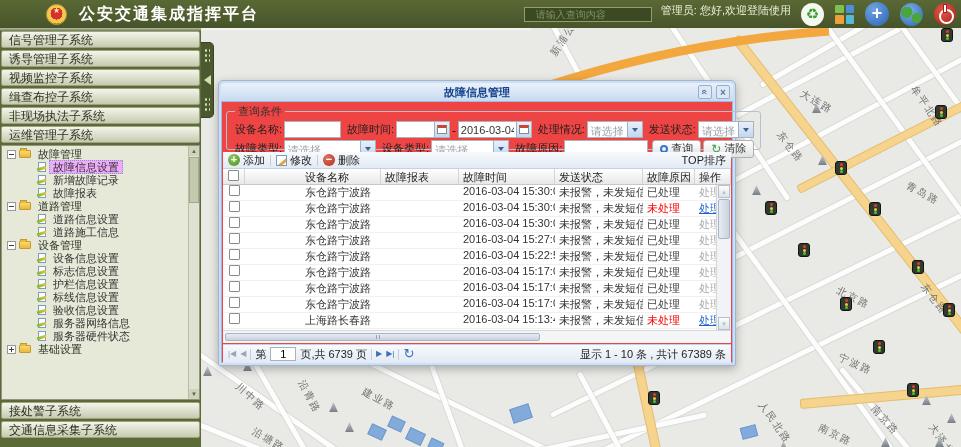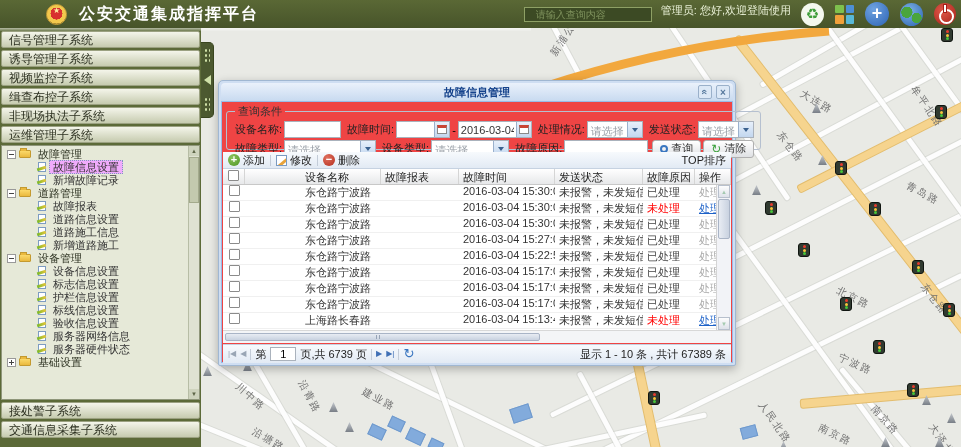--- a/index.html
+++ b/index.html
@@ -411,49 +411,44 @@
             <span class="ticon"></span>
             <span class="tlabel">故障信息设置</span>
           </div>
 
           <div class="trow leaf">
             <span class="toggle"></span>
             <span class="ticon"></span>
             <span class="tlabel">新增故障记录</span>
           </div>
 
+          <div class="trow leaf">
+            <span class="toggle"></span>
+            <span class="ticon"></span>
+            <span class="tlabel">故障报表</span>
+          </div>
+
           <div class="trow folder">
             <span class="toggle minus"></span>
             <span class="ticon"></span>
             <span class="tlabel">道路管理</span>
           </div>
 
           <div class="trow leaf">
             <span class="toggle"></span>
             <span class="ticon"></span>
-            <span class="tlabel">故障报表</span>
-          </div>
-
-          <div class="trow leaf">
-            <span class="toggle"></span>
-            <span class="ticon"></span>
             <span class="tlabel">道路信息设置</span>
           </div>
 
           <div class="trow leaf">
             <span class="toggle"></span>
             <span class="ticon"></span>
             <span class="tlabel">道路施工信息</span>
           </div>
 
-          <div class="trow leaf">
-            <span class="toggle"></span>
-            <span class="ticon"></span>
-            <span class="tlabel">新增道路施工</span>
-          </div>
 
           <div class="trow folder">
             <span class="toggle minus"></span>
             <span class="ticon"></span>
             <span class="tlabel">设备管理</span>
           </div>
 
           <div class="trow leaf">
             <span class="toggle"></span>
             <span class="ticon"></span>

